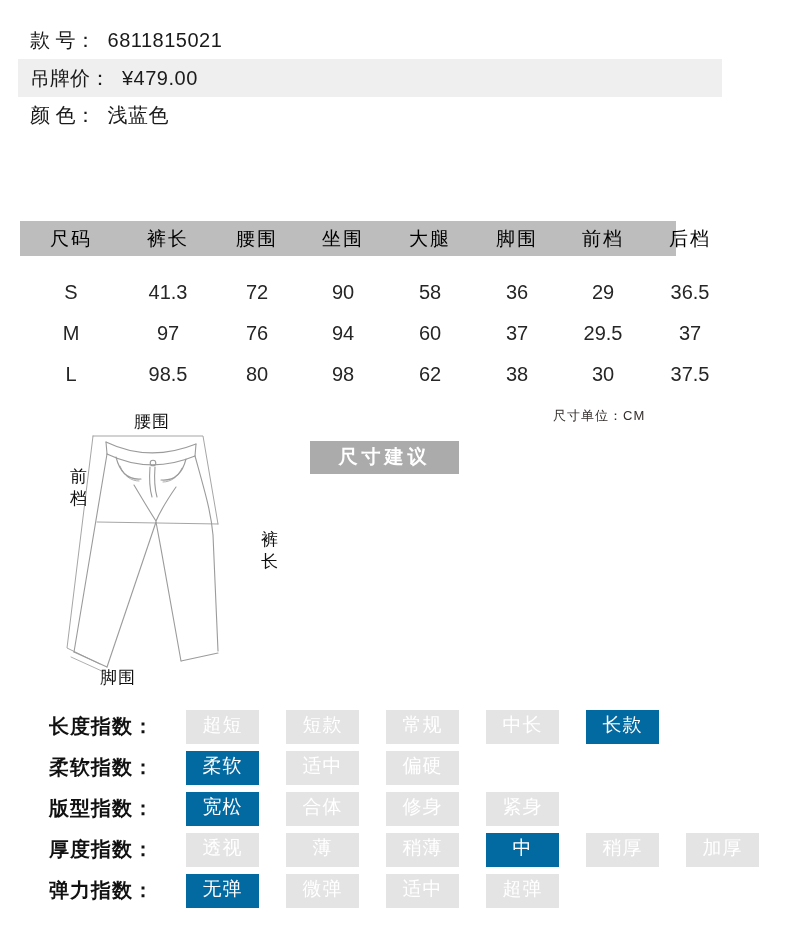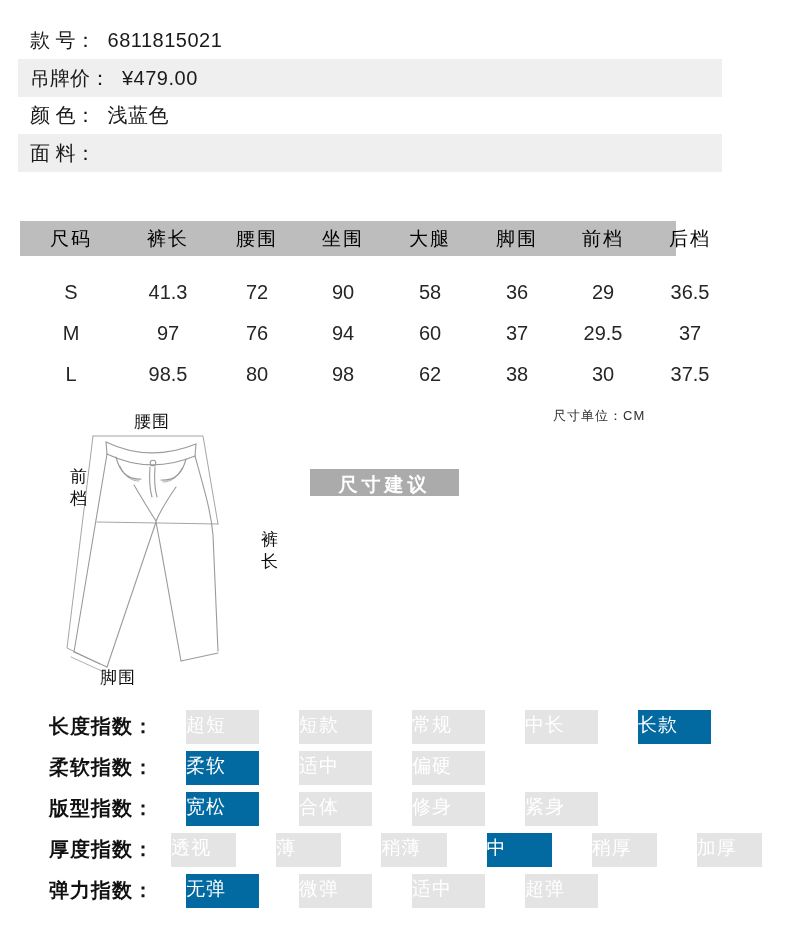--- a/index.html
+++ b/index.html
@@ -78,22 +78,22 @@
   }
   .dia-label.vert { width: 1.15em; word-break: break-all; }
   .lbl-waist  { left: 134px; top: 411px; }
   .lbl-rise   { left: 70px;  top: 466px; }
   .lbl-length { left: 261px; top: 529px; }
   .lbl-leg    { left: 100px; top: 667px; }
 
   
   .advice-badge {
     position: absolute;
-    left: 310px; top: 469px;
-    width: 149px; height: 27px;
+    left: 310px; top: 441px;
+    width: 149px; height: 33px;
     background: #ababab;
     color: #ffffff;
     font-size: 19px;
     font-weight: bold;
     text-align: center;
     line-height: 31px;
     letter-spacing: 4px;
   }
   .advice-text {
     position: absolute;
@@ -115,24 +115,25 @@
   .idx-label {
     margin-left: 37px;
     width: 137px;
     font-size: 20px;
     font-weight: 600;
     color: #111111;
     letter-spacing: 1px;
   }
   .chip {
     width: 73px; height: 34px;
-    margin-right: 40px;
+    margin-right: 27px;
     background: #e4e4e4;
     color: #ffffff;
     font-size: 19px;
+    text-align: center;
     line-height: 30px;
     letter-spacing: 1px;
   }
   .chip.sel { background: #0369a1; }
 </style>
 </head>
 <body>
 
 <div class="page">
 
@@ -140,24 +141,20 @@
     <span>款 号：</span>
     <span class="val">6811815021</span>
   </div>
   <div class="info-row band" style="top:59px">
     <span>吊牌价：</span>
     <span class="val">¥479.00</span>
   </div>
   <div class="info-row" style="top:96px">
     <span>颜 色：</span>
     <span class="val">浅蓝色</span>
-  </div>
-  <div class="info-row band" style="top:134px">
-    <span>面 料：</span>
-    <span class="val"></span>
   </div>
 
   <div class="tbl-head">
     <span>尺码</span>
     <span>裤长</span>
     <span>腰围</span>
     <span>坐围</span>
     <span>大腿</span>
     <span>脚围</span>
     <span>前档</span>

